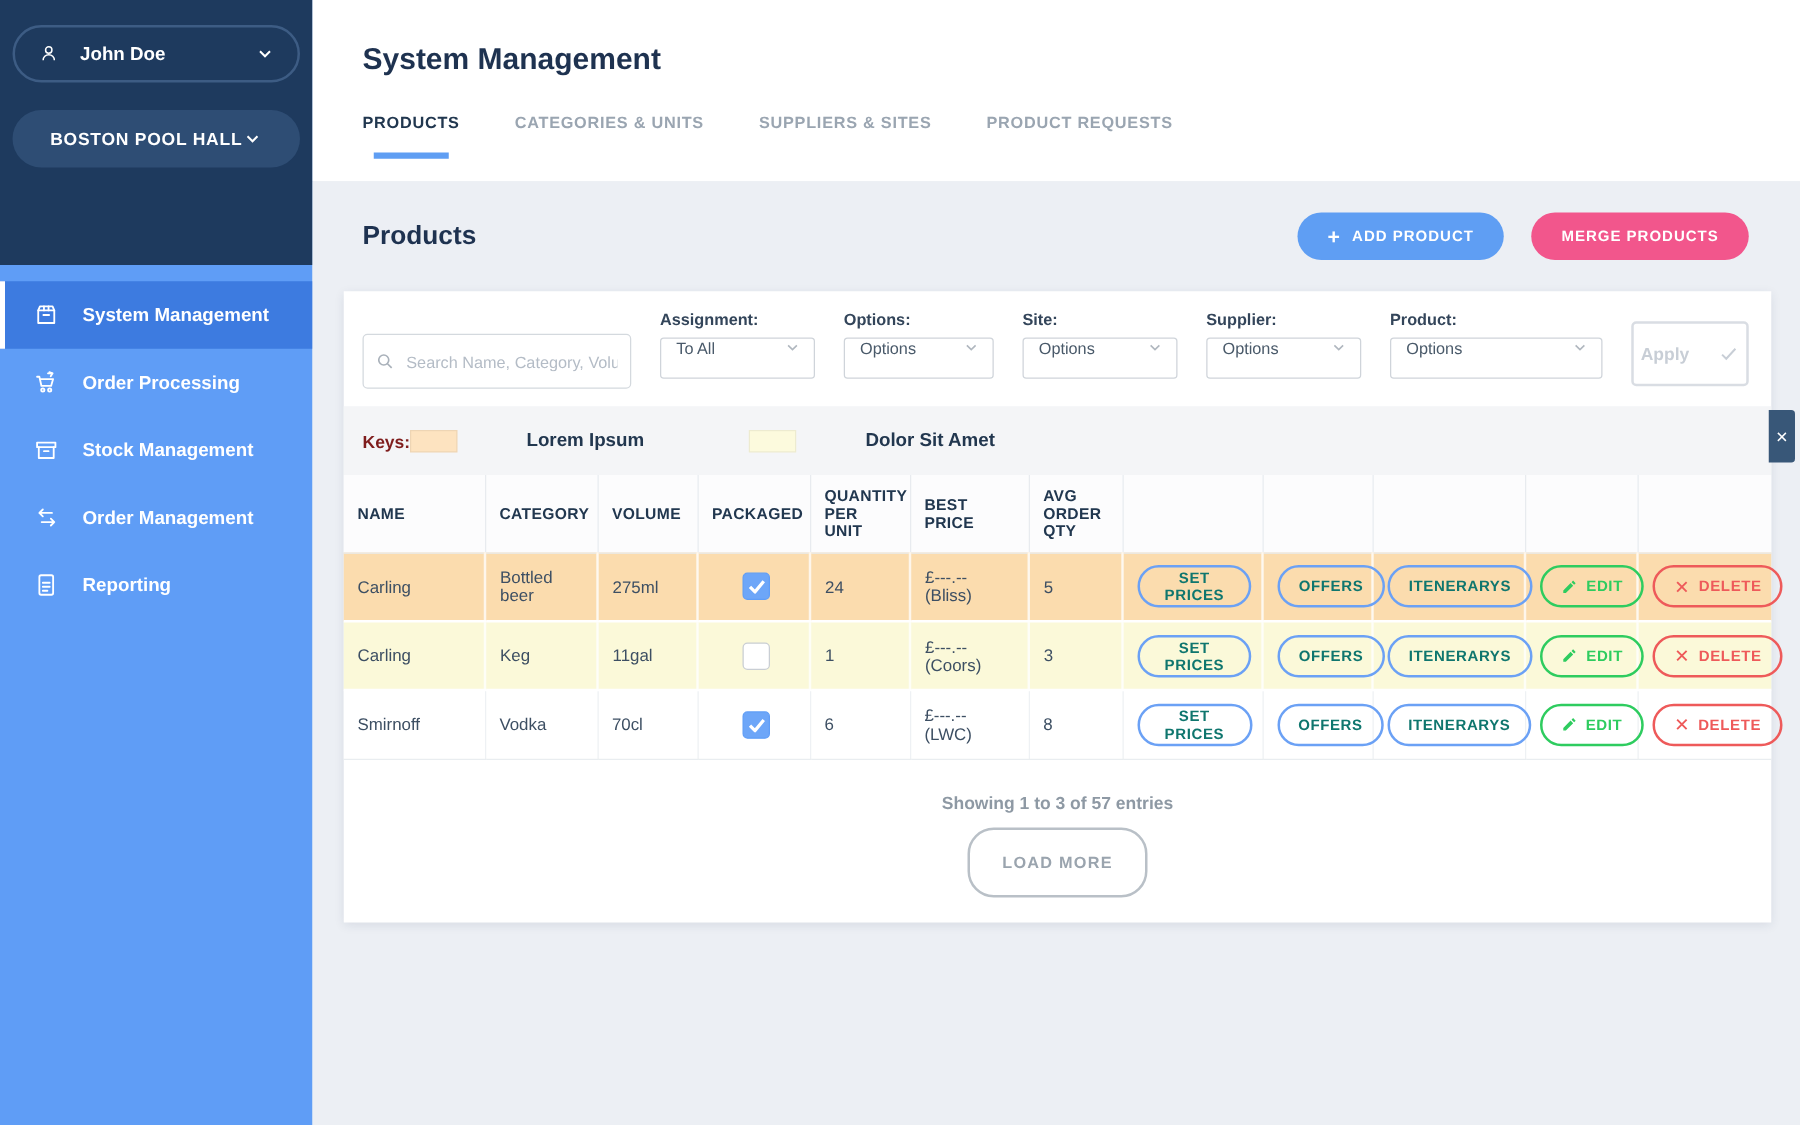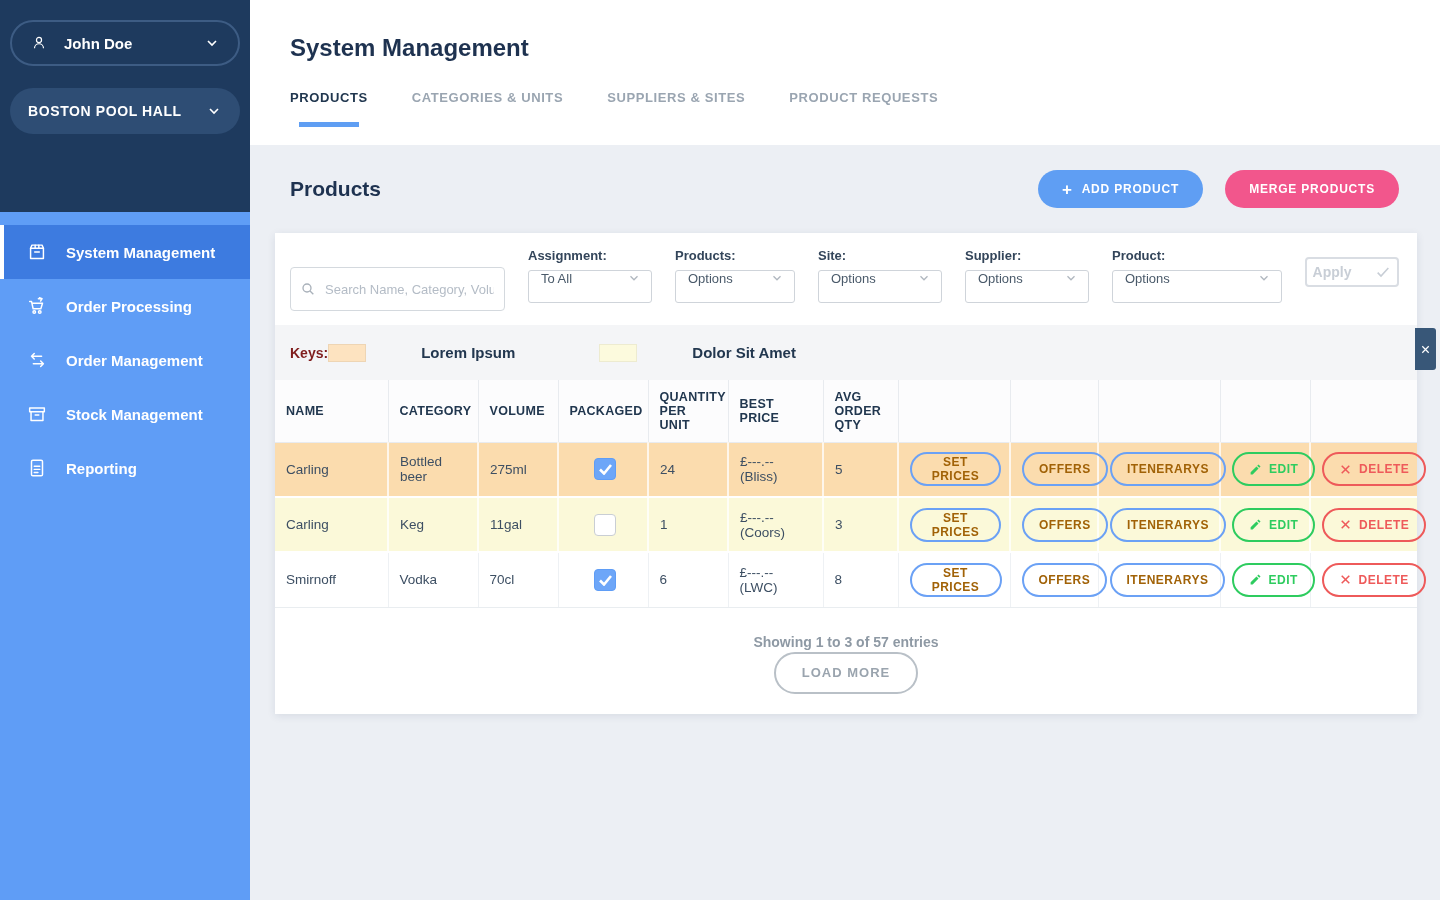--- a/index.html
+++ b/index.html
@@ -6,21 +6,21 @@
   html,body { width:1440px; height:900px; }
   body { font-family:"Liberation Sans","DejaVu Sans",sans-serif; background:#eceff4; }
   .app { position:relative; width:1440px; height:900px; display:flex; overflow:hidden; }
 
   
   .sidebar { width:250px; flex:0 0 250px; display:flex; flex-direction:column; background:#5f9df6; }
   .sidebar-top { background:#1e3a5e; height:212px; padding:20px 10px 0 10px; }
   .logo { color:#fff; font-size:25px; font-weight:bold; letter-spacing:7px; text-align:center; padding:8px 0 24px 0; }
   .pill { display:flex; align-items:center; height:46px; border-radius:24px; color:#fff; padding:0 18px; margin-bottom:22px; cursor:pointer; }
   .pill-user { border:2px solid #3d5c84; }
-  .pill-site { background:#2e4d74; justify-content:space-between; }
+  .pill-site { background:#2e4d74; justify-content:center; }
   .pill-user .plabel { font-size:15px; font-weight:bold; margin-left:16px; flex:1; }
   .pill-site .plabel { font-size:14px; font-weight:bold; letter-spacing:0.6px; }
   .chev { width:16px; height:16px; stroke:#fff; stroke-width:2.4; fill:none; }
   .menu { padding-top:13px; }
   .menu-item { position:relative; display:flex; align-items:center; height:54px; padding-left:26px; color:#fff; cursor:pointer; }
   .menu-item.active { background:#3d7be0; }
   .menu-item.active::before { content:""; position:absolute; left:0; top:0; bottom:0; width:4px; background:#fff; }
   .mi-icon { width:22px; height:22px; stroke:#fff; stroke-width:1.6; fill:none; stroke-linecap:round; stroke-linejoin:round; }
   .mi-label { font-size:15px; font-weight:bold; margin-left:18px; }
 
@@ -46,21 +46,21 @@
   .filters { display:flex; align-items:flex-start; padding:15px 18px 14px 15px; gap:23px; }
   .search-box { position:relative; width:215px; margin-top:19px; }
   .search-box input { width:215px; height:44px; border:1px solid #d4d9de; border-radius:4px; padding:0 10px 0 34px; font-family:inherit; font-size:13px; color:#4a5a6a; }
   .search-box input::placeholder { color:#b4bcc6; }
   .search-ic { position:absolute; left:10px; top:14px; width:16px; height:16px; stroke:#a9b1ba; stroke-width:2; fill:none; }
   .fgroup { display:flex; flex-direction:column; }
   .flabel { font-size:13px; font-weight:bold; color:#33455a; margin-bottom:7px; }
   .fselect { display:flex; align-items:flex-start; justify-content:space-between; border:1px solid #cfd4da; border-radius:3px; height:33px; padding:0 10px 0 12px; font-size:13px; color:#4a5a6a; cursor:pointer; background:#fff; }
   .fselect .schev { width:14px; height:14px; stroke:#b0b7bf; stroke-width:2.2; fill:none; }
   .w124 { width:124px; } .w120 { width:120px; } .w170 { width:170px; }
-  .btn-apply { margin-left:auto; margin-top:9px; width:102px; height:30px; border:2px solid #d9dde3; border-radius:4px; background:#fff; color:#c8ced6; font-family:inherit; font-size:14px; font-weight:bold; display:flex; align-items:center; justify-content:center; gap:24px; cursor:default; }
+  .btn-apply { margin-left:auto; margin-top:9px; width:102px; height:52px; border:2px solid #d9dde3; border-radius:4px; background:#fff; color:#c8ced6; font-family:inherit; font-size:14px; font-weight:bold; display:flex; align-items:center; justify-content:center; gap:24px; cursor:default; }
   .btn-apply svg { width:16px; height:16px; stroke:#c8ced6; stroke-width:2.4; fill:none; }
 
   .keysband { background:#f4f5f7; height:55px; display:flex; align-items:center; padding-left:15px; }
   .keys-label { color:#7f1d1d; font-size:14px; font-weight:bold; }
   .key-item { display:flex; align-items:center; margin-right:84px; }
   .swatch { width:38px; height:18px; border:1px solid rgba(0,0,0,0.06); margin-right:15px; }
   .swatch-lorem { background:#fde3c0; }
   .swatch-dolor { background:#fcfadd; }
   .key-text { color:#22374f; font-size:15px; font-weight:bold;margin-left:40px; }
 
@@ -72,30 +72,30 @@
   tr.hl-lorem td { background:#fbdcae; border-right:2px solid rgba(255,255,255,0.75); border-bottom:2px solid #fff; }
   tr.hl-dolor td { background:#fbf9d9; border-right:2px solid rgba(255,255,255,0.75); border-bottom:2px solid #fff; }
   tr.hl-none td { background:#fff; border-right:1px solid #eef1f4; border-bottom:1px solid #e9edf0; }
   tbody td:last-child { border-right:none !important; }
   .td-center { text-align:center; }
   .checkbox { display:inline-block; width:22px; height:22px; border-radius:4px; vertical-align:middle; cursor:pointer; position:relative; }
   .checkbox.checked { background:#6da6f8; border:1px solid #5f9df6; }
   .checkbox.unchecked { background:#fff; border:1px solid #c9ced4; }
   .checkbox.checked svg { position:absolute; left:4px; top:5px; width:13px; height:11px; stroke:#fff; stroke-width:2.6; fill:none; }
   .pillbtn { display:inline-flex; align-items:center; justify-content:center; gap:7px; height:34px; border-radius:17px; background:transparent; font-family:inherit; font-size:12px; font-weight:bold; letter-spacing:0.5px; padding:0 15px; cursor:pointer; }
-  .pb-blue { border:2px solid #6ba1f5; color:#a16207; }
+  .pb-blue { border:2px solid #6ba1f5; color:#0f766e; }
   .pb-green { border:2px solid #2ecc5f; color:#2ecc5f; }
   .pb-red { border:2px solid #ee5a5a; color:#ee5a5a; }
   .pb-ic { width:13px; height:13px; }
   .pb-green .pb-ic { fill:#2ecc5f; stroke:none; }
   .pb-red .pb-ic { stroke:#ee5a5a; stroke-width:2.8; fill:none; }
 
   .tfooter { text-align:center; padding:26px 0 20px 0; }
   .showing { color:#8e99a4; font-size:14px; font-weight:bold; }
-  .btn-load { margin-top:2px; height:42px; min-width:124px; border:2px solid #b9c0c7; border-radius:21px; background:#fff; color:#9aa4ae; font-family:inherit; font-size:13px; font-weight:bold; letter-spacing:1px; padding:0 26px; cursor:pointer; }
+  .btn-load { margin-top:12px; height:56px; min-width:124px; border:2px solid #b9c0c7; border-radius:21px; background:#fff; color:#9aa4ae; font-family:inherit; font-size:13px; font-weight:bold; letter-spacing:1px; padding:0 26px; cursor:pointer; }
 
   .close-tab { position:absolute; top:183px; right:4px; width:21px; height:42px; background:#385778; border-radius:0 3px 3px 0; display:flex; align-items:center; justify-content:center; cursor:pointer; }
   .close-tab svg { width:11px; height:11px; stroke:#fff; stroke-width:2.6; fill:none; }
 </style>
 </head>
 <body>
 
 <div class="app">
 
   <div class="sidebar">
@@ -130,30 +130,30 @@
         <svg class="mi-icon" viewBox="0 0 24 24">
             <path d="M4 7h2l1.8 8h8.4l1.8-6H7"></path>
             <circle cx="9" cy="18.5" r="1.4"></circle>
             <circle cx="15" cy="18.5" r="1.4"></circle>
             <path d="M13.5 4h4 M17.5 4l-1.6 2.6 M17.5 4l-2.8-1"></path>
           </svg>
         <span class="mi-label">Order Processing</span>
       </div>
       <div class="menu-item">
         <svg class="mi-icon" viewBox="0 0 24 24">
-            <path d="M17 8H6 M9 5L6 8l3 3 M8 16h11 M16 13l3 3-3 3"></path>
-          </svg>
-        <span class="mi-label">Order Management</span>
+            <rect x="4" y="5.5" width="16" height="4"></rect>
+            <path d="M5.5 9.5V19h13V9.5 M10 13h4"></path>
+          </svg>
+        <span class="mi-label">Stock Management</span>
       </div>
       <div class="menu-item">
         <svg class="mi-icon" viewBox="0 0 24 24">
-            <rect x="4" y="5.5" width="16" height="4"></rect>
-            <path d="M5.5 9.5V19h13V9.5 M10 13h4"></path>
-          </svg>
-        <span class="mi-label">Stock Management</span>
+            <path d="M17 8H6 M9 5L6 8l3 3 M8 16h11 M16 13l3 3-3 3"></path>
+          </svg>
+        <span class="mi-label">Order Management</span>
       </div>
       <div class="menu-item">
         <svg class="mi-icon" viewBox="0 0 24 24">
             <rect x="6" y="3.5" width="12" height="17" rx="1.5"></rect>
             <path d="M9 10h6 M9 13.5h6 M9 17h4"></path>
           </svg>
         <span class="mi-label">Reporting</span>
       </div>
     </div>
   </div>
@@ -194,21 +194,21 @@
           <div class="fgroup">
             <span class="flabel">Assignment:</span>
             <div class="fselect w124">
               <span>To All</span>
               <svg class="schev" viewBox="0 0 24 24">
                   <polyline points="6 9 12 15 18 9"></polyline>
                 </svg>
             </div>
           </div>
           <div class="fgroup">
-            <span class="flabel">Products:</span>
+            <span class="flabel">Options:</span>
             <div class="fselect w120">
               <span>Options</span>
               <svg class="schev" viewBox="0 0 24 24">
                   <polyline points="6 9 12 15 18 9"></polyline>
                 </svg>
             </div>
           </div>
           <div class="fgroup">
             <span class="flabel">Site:</span>
             <div class="fselect w124">

